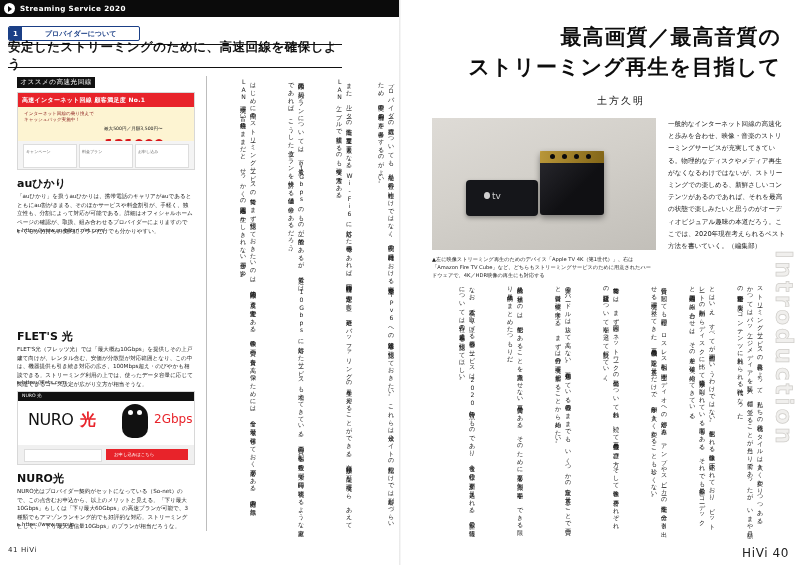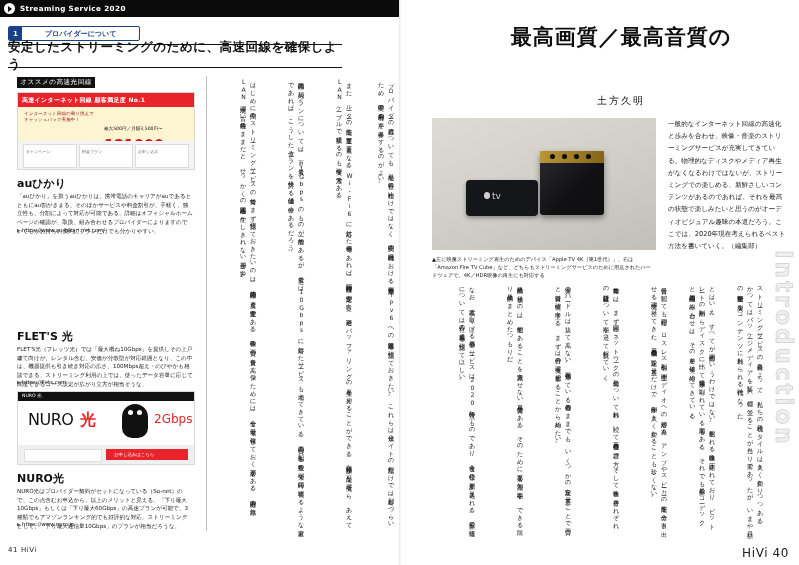--- a/index.html
+++ b/index.html
@@ -148,22 +148,23 @@
 
     <div class="folio-l">41 HiVi</div>
   </div>
 
   <div class="gutter"></div>
 
   <div class="right-page">
 
     <div class="side-title">Introduction</div>
 
-    <div style="position:absolute;left:60px;top:22px;width:320px;text-align:center;font-size:21px;font-weight:bold;line-height:1.45;letter-spacing:1px;color:#0d0d0d;">
+    <div style="position:absolute;left:60px;top:22px;width:320px;text-align:right;font-size:21px;font-weight:bold;line-height:1.45;letter-spacing:1px;color:#0d0d0d;">
       <div>最高画質／最高音質の</div>
+      <div>ストリーミング再生を目指して</div>
     </div>
 
     <div style="position:absolute;left:60px;top:94px;width:320px;text-align:center;font-size:10px;letter-spacing:2px;color:#111;">土方久明</div>
 
     <div style="position:absolute;left:31px;top:118px;width:224px;height:132px;overflow:hidden;
                 background:linear-gradient(160deg,#dedbd6 0%,#d3d0ca 45%,#c2bfb9 100%);">
       <div class="shadow"></div>
       <div class="dev-a">
         <span class="logo-apple"></span>
       </div>

